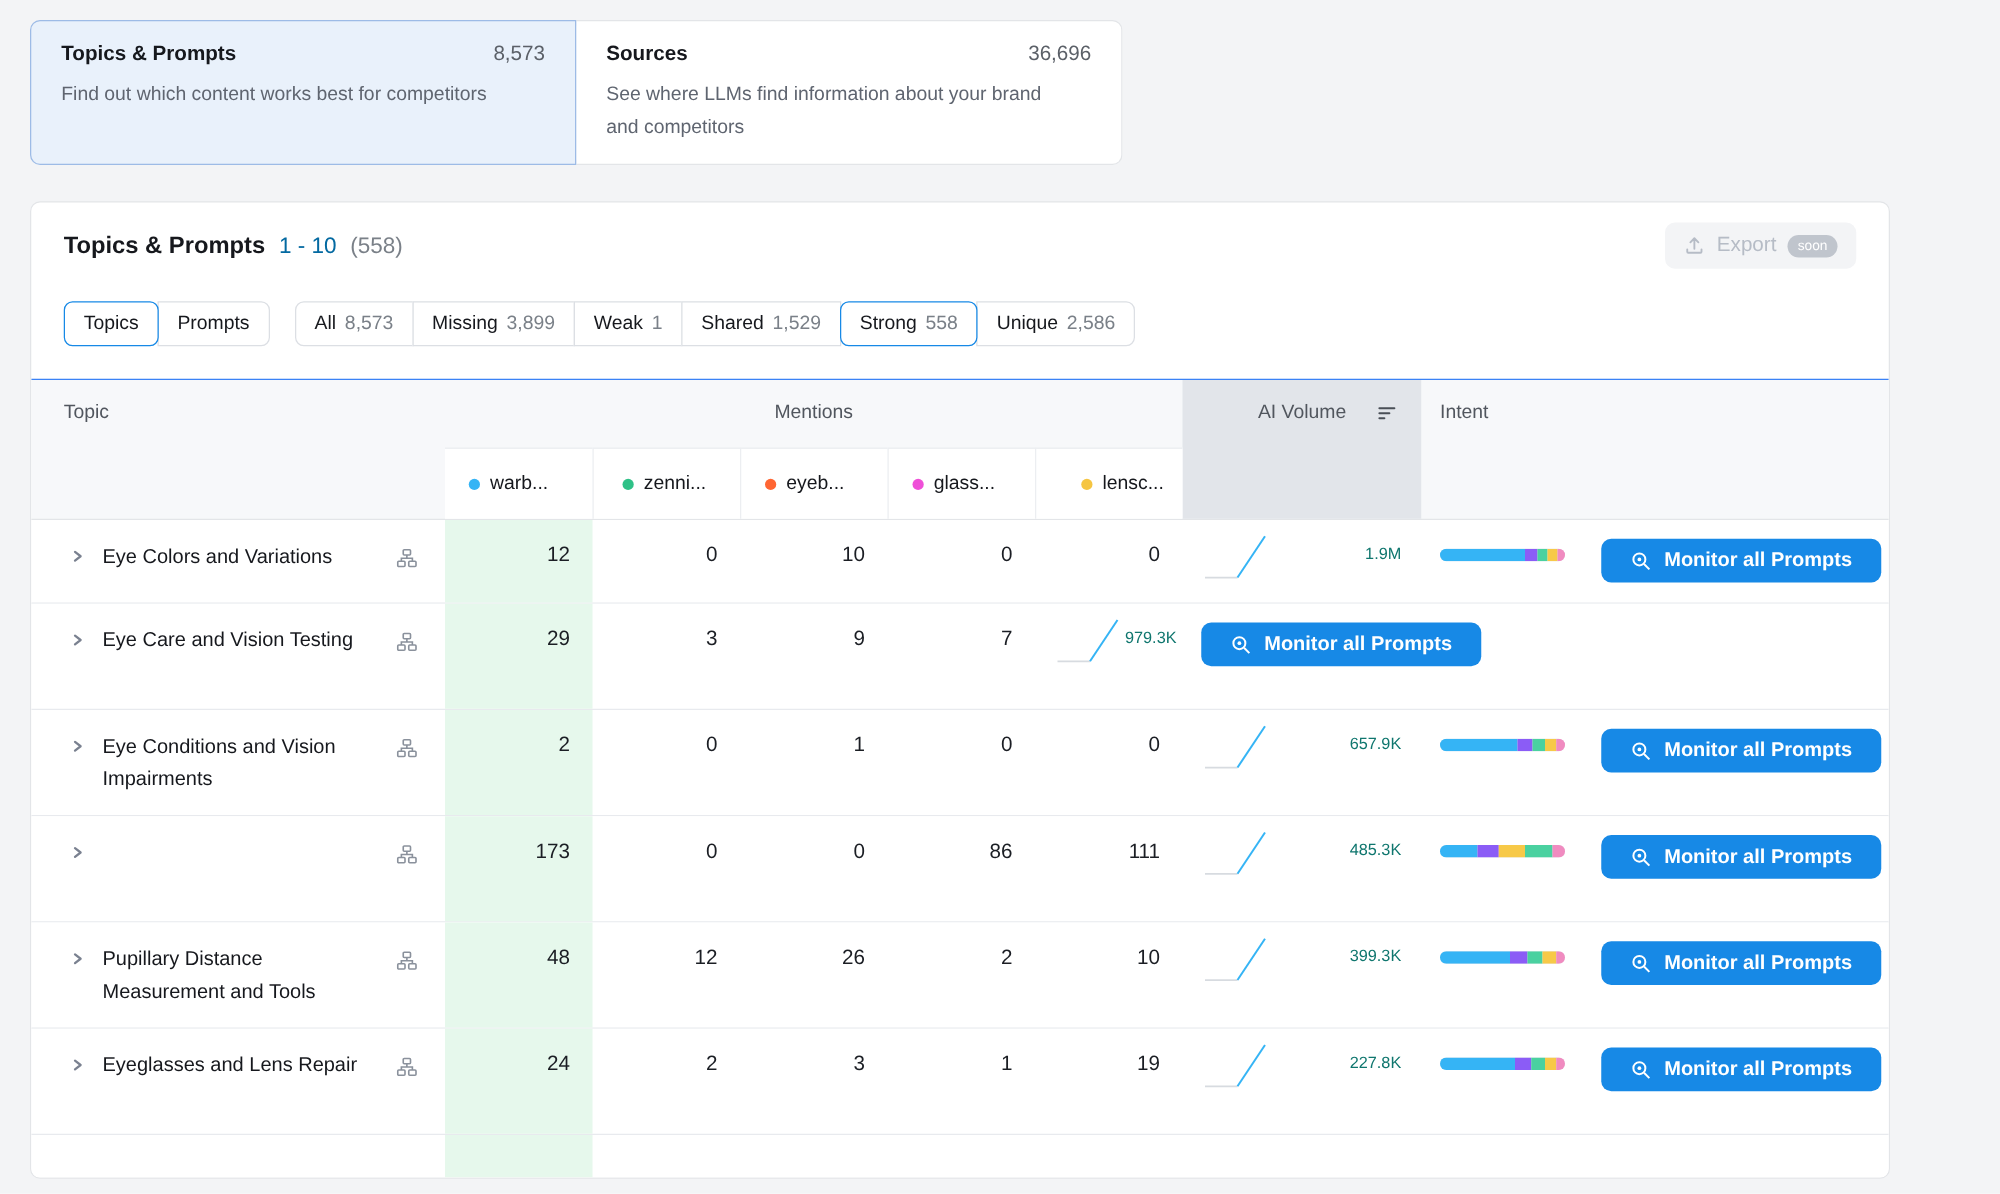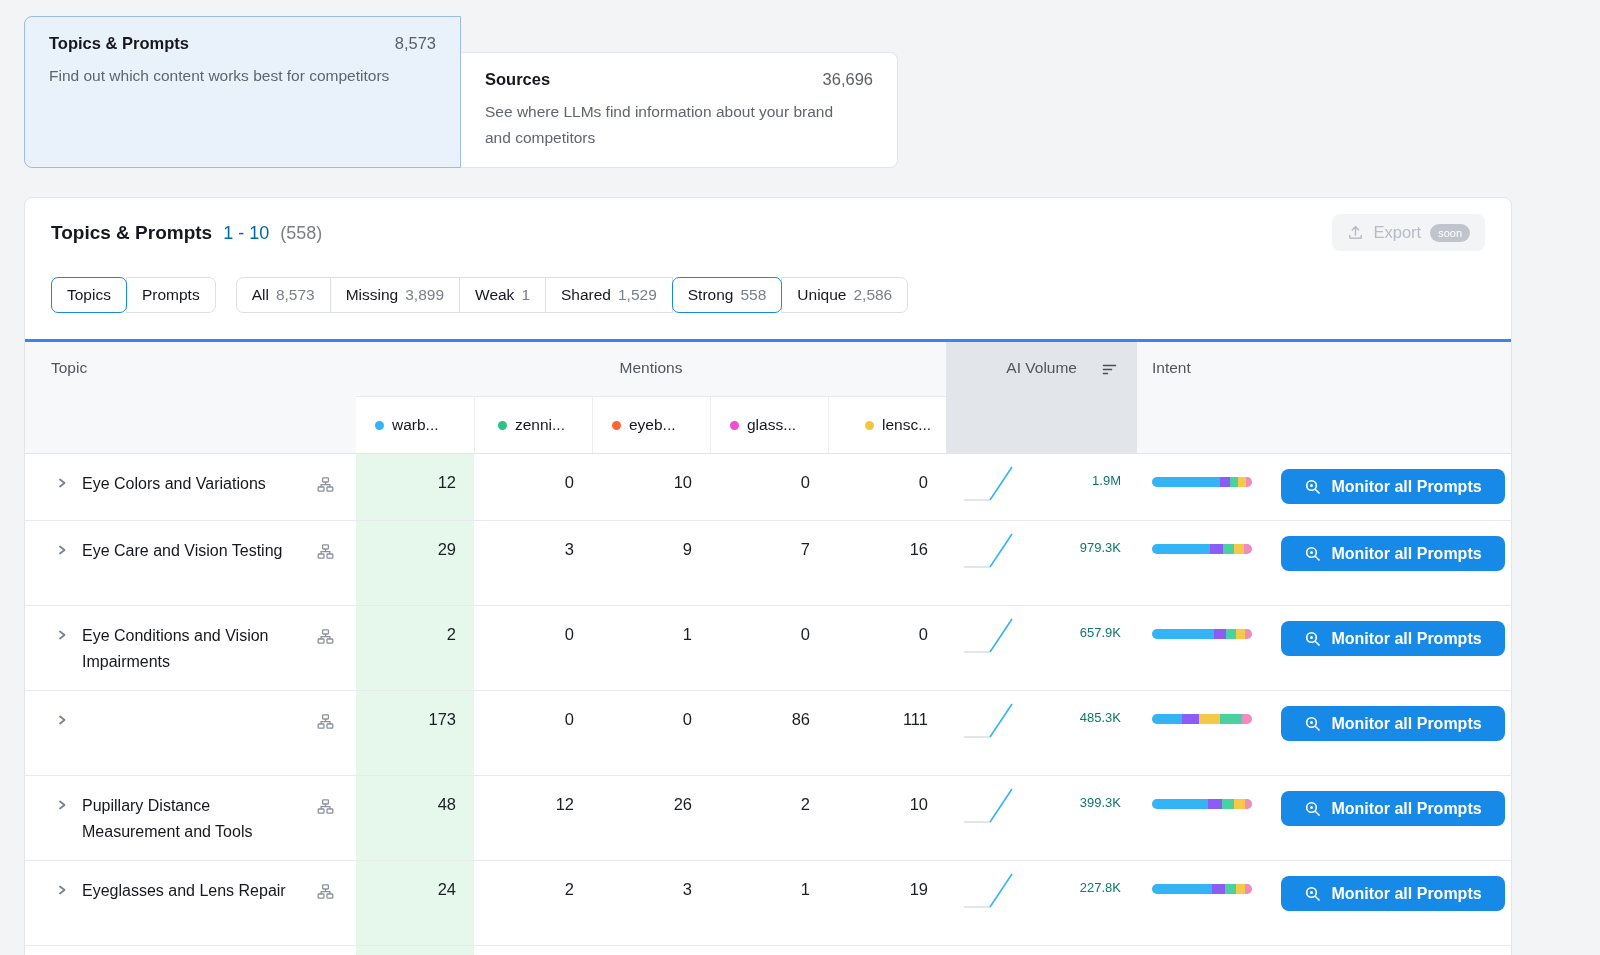--- a/index.html
+++ b/index.html
@@ -17,21 +17,21 @@
     width: 437px; padding: 17px 24px;
     background: #fff; border: 1px solid #e3e5e8;
     cursor: pointer;
   }
   .tab-card.selected {
     background: #e9f1fb;
     border: 1px solid #9dbbe6;
     border-radius: 8px 0 0 8px;
     position: relative; z-index: 2;
   }
-  .tab-card.plain { border-left: none; border-radius: 0 8px 8px 0; margin-top: 36px; }
+  .tab-card.plain { border-left: none; border-radius: 0 8px 8px 0; }
   .tab-head { display: flex; justify-content: space-between; align-items: center; }
   .tab-title { font-weight: bold; font-size: 16.5px; }
   .tab-count { color: #5b6068; font-size: 16.5px; }
   .tab-desc { margin-top: 10px; color: #5f6570; font-size: 15.5px; line-height: 1.65; max-width: 352px; }
 
   
   .panel {
     margin-top: 29px; width: 1488px;
     background: #fff; border: 1px solid #e3e5e8; border-radius: 8px;
     overflow: hidden;
@@ -64,21 +64,21 @@
   .seg-item .cnt { color: #7a8088; }
 
   
   .thead, .trow, .stub-row {
     display: grid;
     grid-template-columns: 331px 118px 118px 118px 118px 118px 191px 374px;
   }
   .thead {
     grid-template-rows: 54px 57px;
     background: #f7f8fa;
-    border-top: 3px solid #3b82f6;
+    border-top: 1px solid #3b82f6;
     border-bottom: 1px solid #e3e5e8;
     color: #51565e; font-size: 15.5px;
   }
   .th-topic { grid-column: 1; grid-row: 1 / 3; padding: 17px 0 0 26px; }
   .th-mentions { grid-column: 2 / 7; grid-row: 1; display: flex; justify-content: center; padding-top: 17px; }
   .th-aiv {
     grid-column: 7; grid-row: 1 / 3; background: #e2e5ea;
     display: flex; justify-content: flex-end; gap: 25px; padding: 17px 20px 0 0;
     align-items: flex-start; cursor: pointer;
   }
@@ -304,21 +304,20 @@
               <rect x="1.2" y="11" width="5.8" height="4.2" rx="0.8"></rect>
               <rect x="10" y="11" width="5.8" height="4.2" rx="0.8"></rect>
               <path d="M8.5 6 V8.6 M4.1 11 V8.6 H12.9 V11"></path>
             </svg>
           </span>
       </div>
       <div class="cell num c0">29</div>
       <div class="cell num">3</div>
       <div class="cell num">9</div>
       <div class="cell num">7</div>
-      <div class="cell num">16</div>
       <div class="cell aiv-cell">
         <span class="spark">
             <svg width="58" height="46" viewBox="0 0 58 46">
               <path d="M4 39 H30" fill="none" stroke="#d7dbe0" stroke-width="1.4"></path>
               <path d="M30 39 L52 6" fill="none" stroke="#35b4f5" stroke-width="1.6"></path>
             </svg>
           </span>
         <span class="aiv-value">979.3K</span>
       </div>
       <div class="cell intent-cell">

